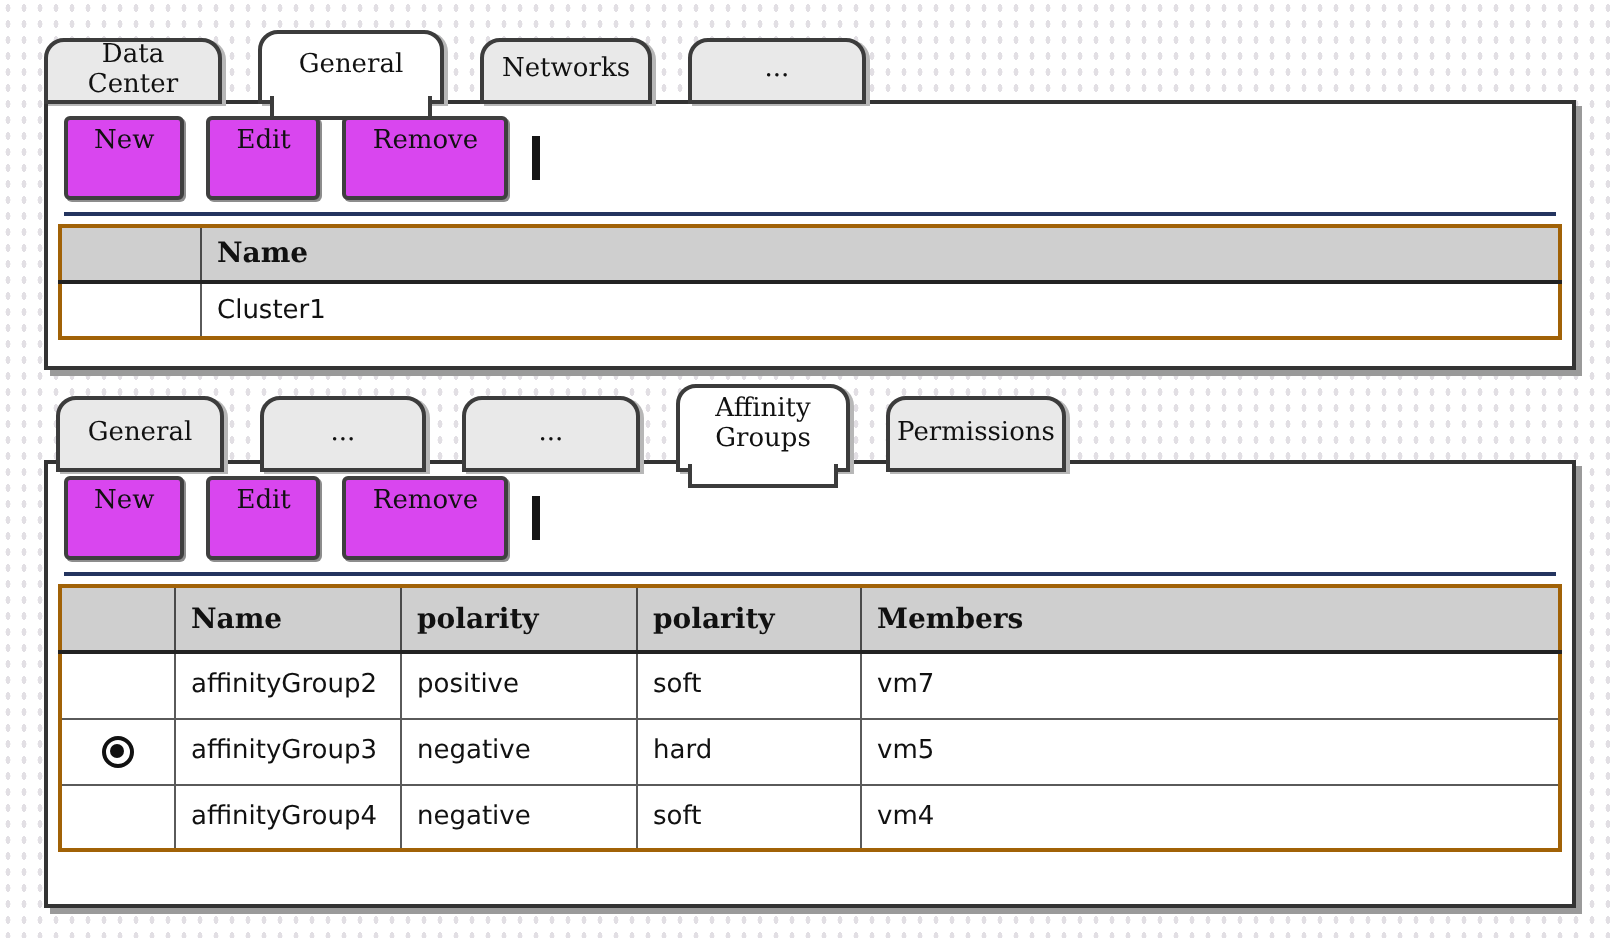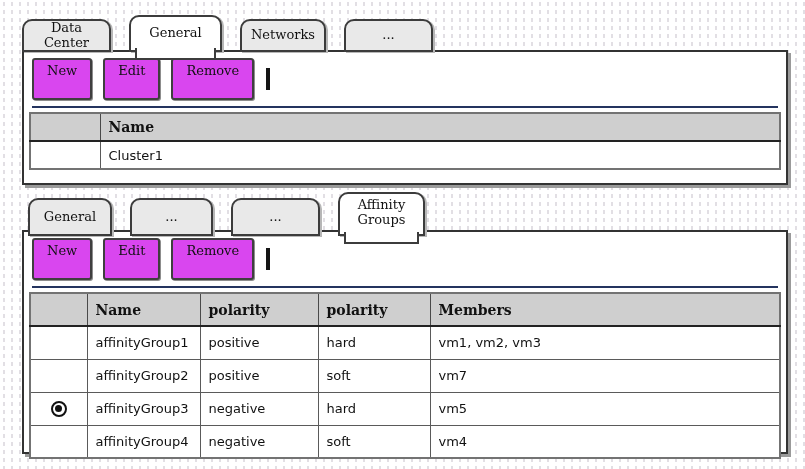--- a/index.html
+++ b/index.html
@@ -77,21 +77,21 @@
     padding: 3px 13px 20px 13px;
     margin-right: 11px;
     cursor: pointer;
   }
   .text-cursor { width: 4px; height: 22px; background: #151515; margin-left: 1px; }
   .navy-rule { border: none; border-top: 2px solid #24345f; margin: 1px 8px 0 8px; }
 
   
   table.grid {
     border-collapse: collapse;
-    border: 2px solid #737373;
+    border: 2px solid #a16207;
     width: calc(100% - 10px);
     margin: 4px 5px 0 5px;
     background: #fff;
   }
   table.grid th {
     background: #cfcfcf;
     font-family: "DejaVu Serif", serif;
     font-size: 14px;
     font-weight: bold;
     text-align: left;
@@ -167,20 +167,21 @@
       </tr>
     </tbody>
   </table>
 </div>
 
 <div id="sub-tabs" class="tabrow">
   <div class="tab">General</div>
   <div class="tab">...</div>
   <div class="tab">...</div>
   <div class="tab active">Affinity Groups</div>
+  <div class="tab">Permissions</div>
 </div>
 
 <div id="affinity-panel" class="panel">
   <div class="toolbar">
     <button class="btn">New</button>
     <button class="btn">Edit</button>
     <button class="btn">Remove</button>
     <div class="text-cursor"></div>
   </div>
   <hr class="navy-rule">
@@ -192,29 +193,20 @@
         <th class="col-polarity">polarity</th>
         <th class="col-enforce">polarity</th>
         <th>Members</th>
       </tr>
     </thead>
     <tbody>
       <tr>
         <td class="radio-cell sel-col">
           <span class="radio" style="visibility: hidden;"></span>
         </td>
-        <td>affinityGroup1</td>
-        <td>positive</td>
-        <td>hard</td>
-        <td>vm1, vm2, vm3</td>
-      </tr>
-      <tr>
-        <td class="radio-cell sel-col">
-          <span class="radio" style="visibility: hidden;"></span>
-        </td>
         <td>affinityGroup2</td>
         <td>positive</td>
         <td>soft</td>
         <td>vm7</td>
       </tr>
       <tr>
         <td class="radio-cell sel-col">
           <span class="radio"><span class="dot"></span></span>
         </td>
         <td>affinityGroup3</td>

